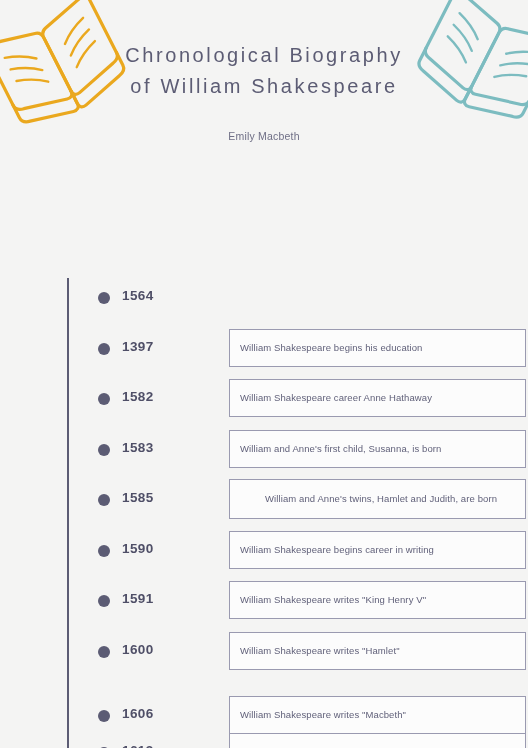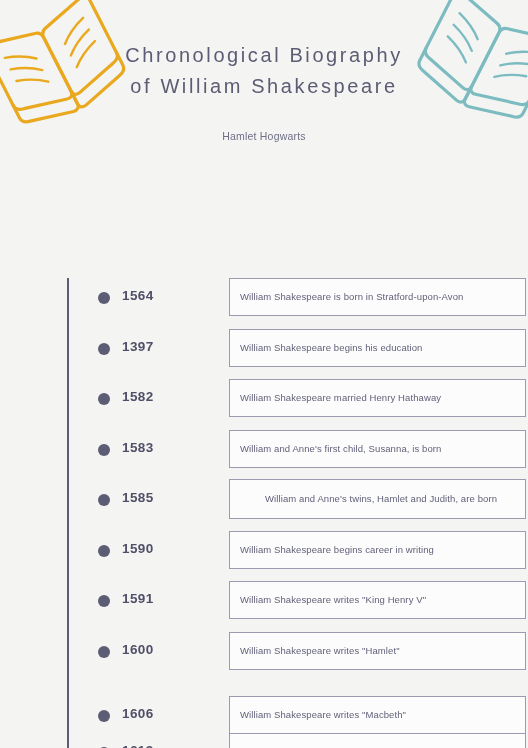--- a/index.html
+++ b/index.html
@@ -157,47 +157,44 @@
         <path d="M116 44 C106 47, 96 52, 88 59" stroke-width="2.4"></path>
         <path d="M116 57 C106 60, 96 65, 88 72" stroke-width="2.4"></path>
         <path d="M116 70 C106 73, 96 78, 88 85" stroke-width="2.4"></path>
       </g>
     </svg>
   </div>
 
   <div class="header-text">
     <h1 class="title">Chronological Biography
 of William Shakespeare</h1>
-    <p class="subtitle">Hamlet Hogwarts</p>
+    <p class="subtitle">Emily Macbeth</p>
   </div>
 </div>
 
 <div class="timeline">
   <div class="axis"></div>
 
   <div class="rows" id="timeline-rows">
       <div class="row" style="top: 146px;">
         <div class="dot"></div>
         <div class="year">1564</div>
-        <div class="event-box">
-          <div class="event-text">William Shakespeare is born in Stratford-upon-Avon</div>
-        </div>
       </div>
       <div class="row" style="top: 196.5px;">
         <div class="dot"></div>
         <div class="year">1397</div>
         <div class="event-box">
           <div class="event-text">William Shakespeare begins his education</div>
         </div>
       </div>
       <div class="row" style="top: 247px;">
         <div class="dot"></div>
         <div class="year">1582</div>
         <div class="event-box">
-          <div class="event-text">William Shakespeare married Henry Hathaway</div>
+          <div class="event-text">William Shakespeare career Anne Hathaway</div>
         </div>
       </div>
       <div class="row" style="top: 297.5px; text-align: center;">
         <div class="dot"></div>
         <div class="year">1583</div>
         <div class="event-box">
           <div class="event-text">William and Anne's first child, Susanna, is born</div>
         </div>
       </div>
       <div class="row tall" style="top: 348px;">

